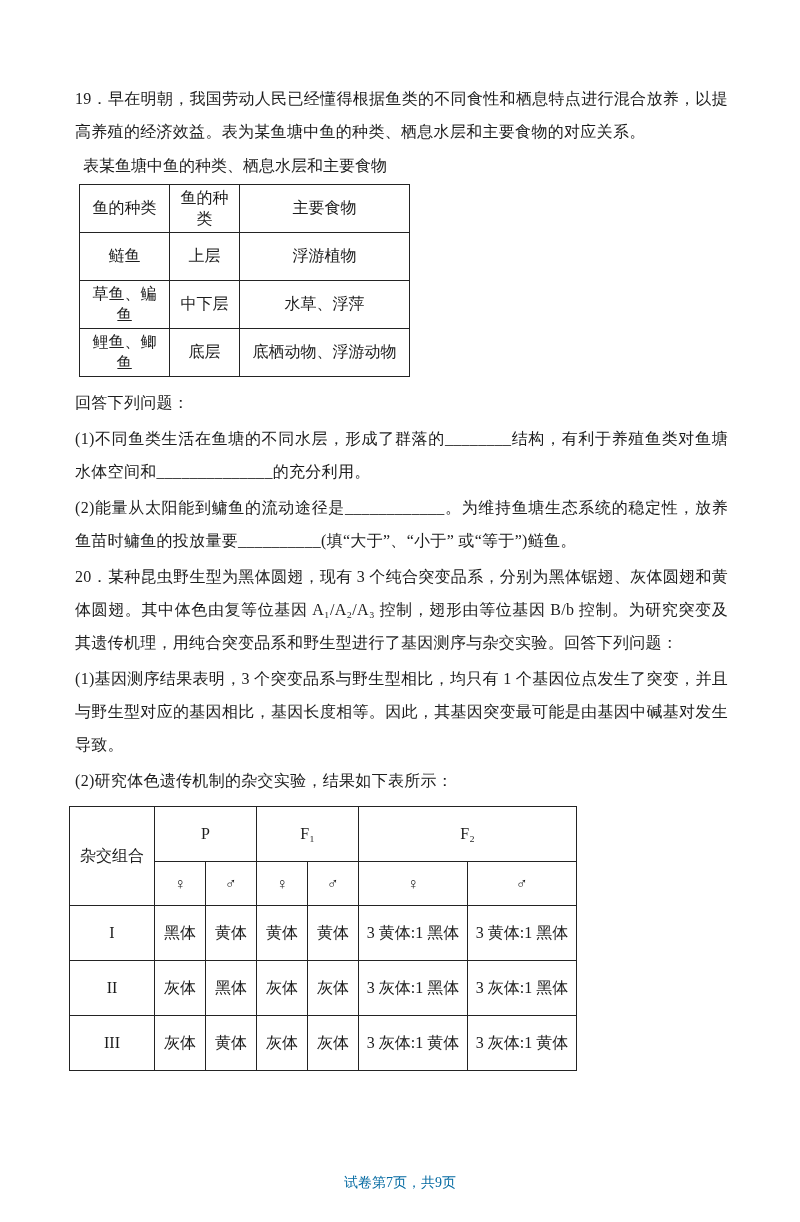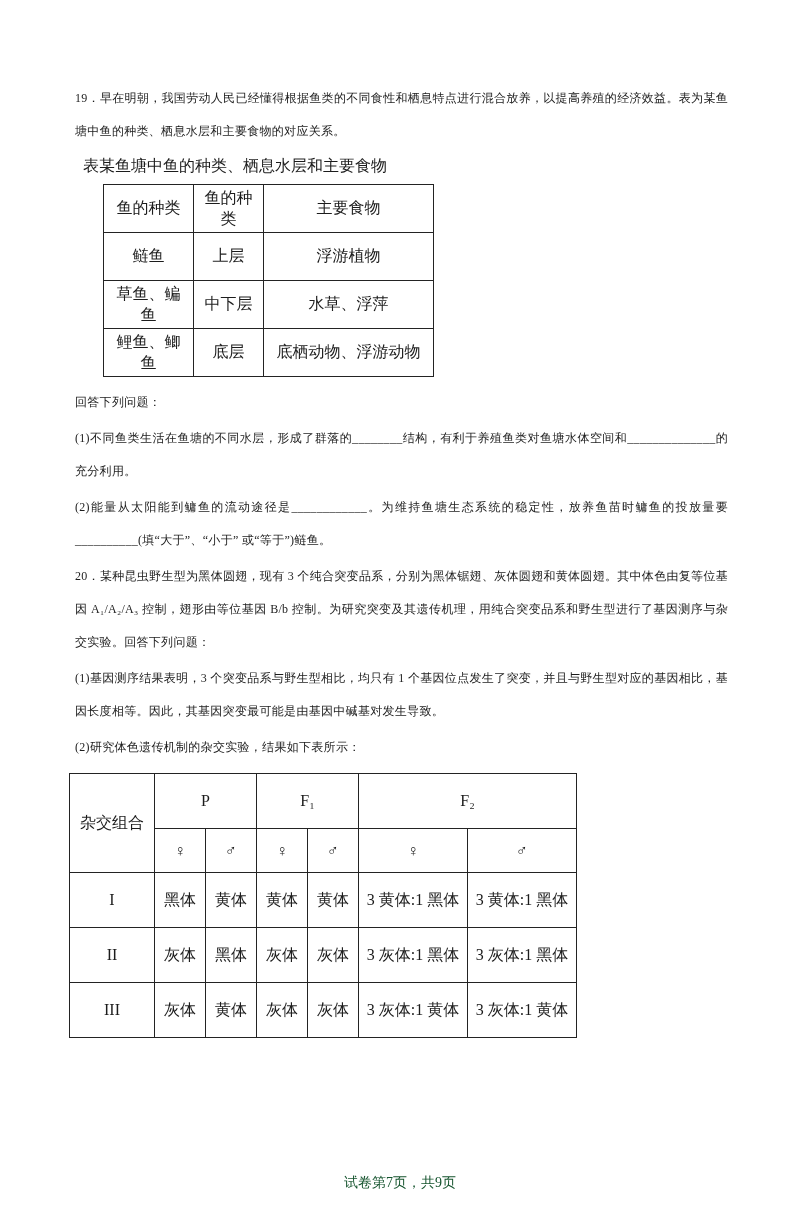--- a/index.html
+++ b/index.html
@@ -14,33 +14,33 @@
     overflow: hidden;
   }
   .content {
     position: absolute;
     left: 75px;
     top: 82px;
     width: 653px;
   }
   p.para {
     margin: 0 0 3px 0;
-    font-size: 12px;
+    font-size: 16px;
     line-height: 33px;
     text-align: justify;
     letter-spacing: 0.3px;
   }
   .table-caption {
     margin: 1px 0 3px 8px;
     font-size: 16px;
     line-height: 30px;
   }
   table { border-collapse: collapse; }
   .fish-table {
-    margin: 2px 0 9px 28px;
+    margin: 2px 0 9px 4px;
   }
   .fish-table td {
     border: 1px solid #232323;
     text-align: center;
     vertical-align: middle;
     font-size: 16px;
     height: 48px;
     padding: 0 6px;
   }
   .fish-table td.fc1 { width: 90px; }
@@ -61,21 +61,21 @@
   .cross-table td.cc-corner { width: 85px; }
   .cross-table td.cc-small  { width: 51px; }
   .cross-table td.cc-wide   { width: 109px; }
   .footer {
     position: absolute;
     left: 0;
     right: 0;
     top: 1174px;
     text-align: center;
     font-size: 14px;
-    color: #14532d;
+    color: #0369a1;
   }
 </style>
 </head>
 <body>
 
 <div class="page">
   <div class="content">
 
     <p class="para">19．早在明朝，我国劳动人民已经懂得根据鱼类的不同食性和栖息特点进行混合放养，以提高养殖的经济效益。表为某鱼塘中鱼的种类、栖息水层和主要食物的对应关系。</p>
 

